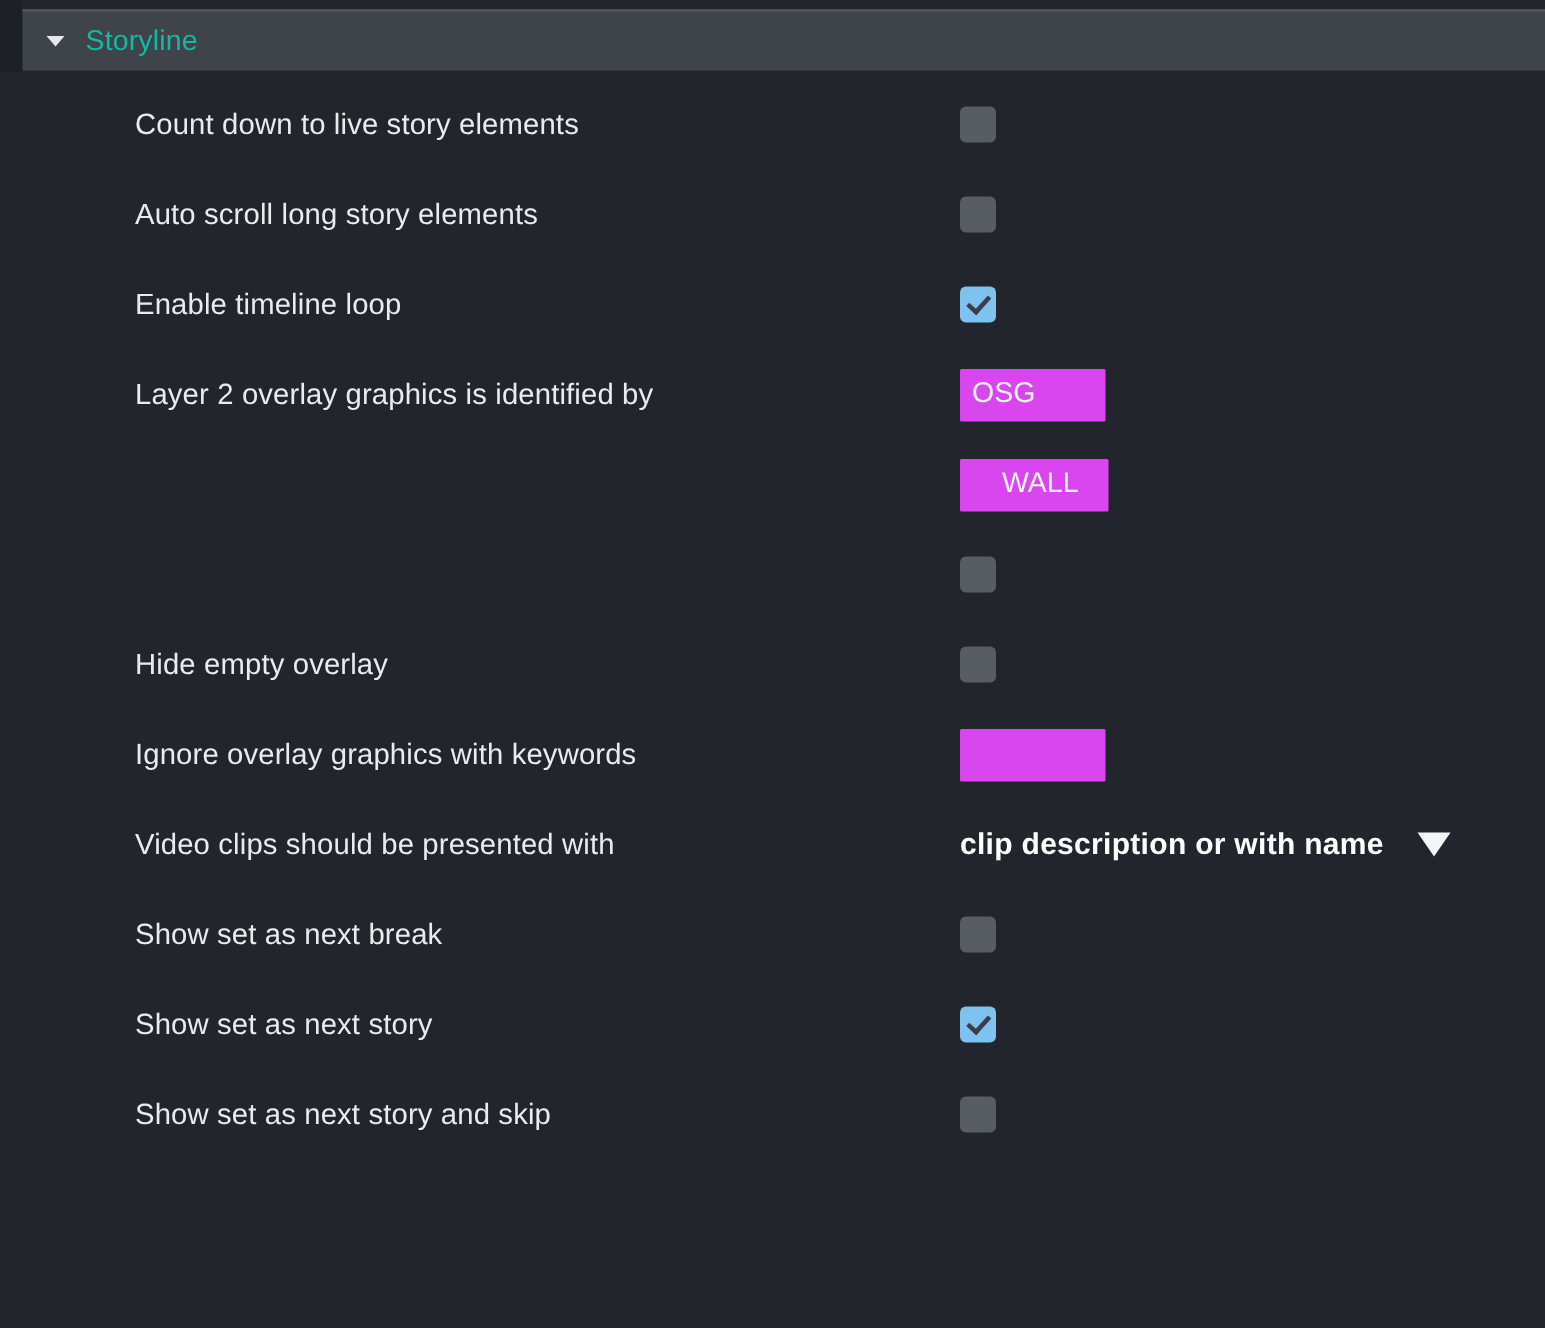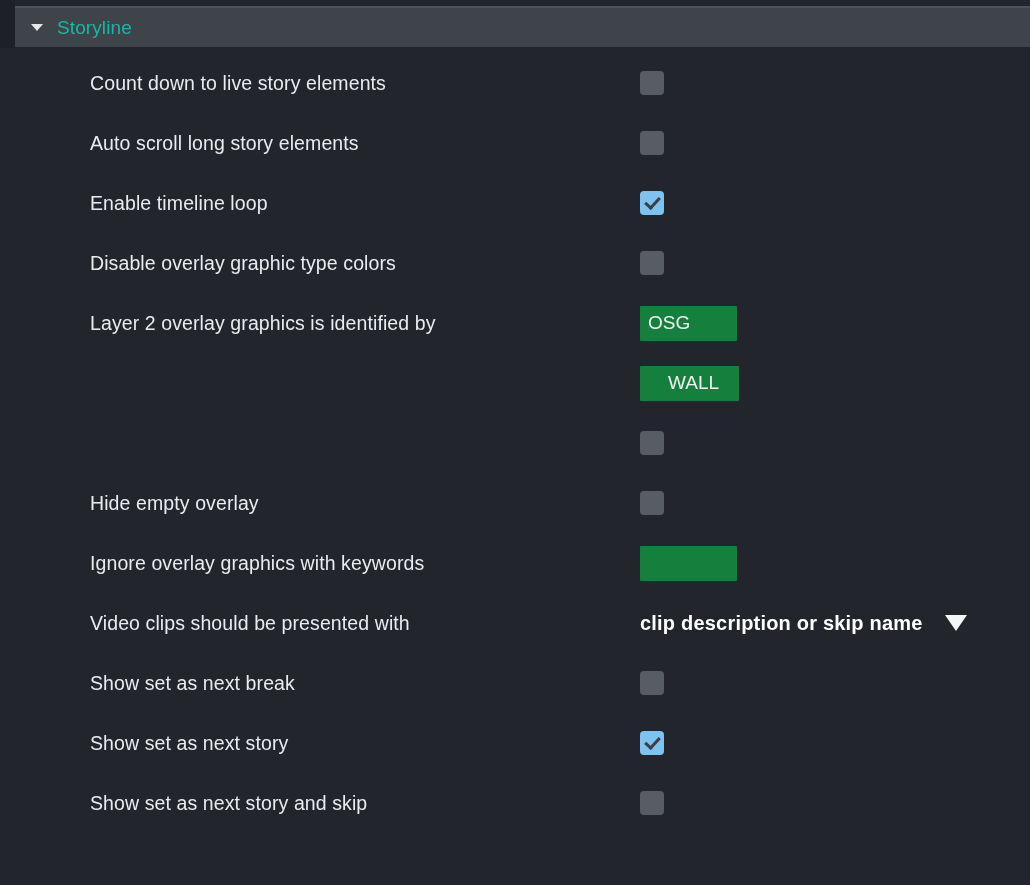--- a/index.html
+++ b/index.html
@@ -117,21 +117,21 @@
     width: 6px;
     height: 12px;
     border: solid #3a3f45;
     border-width: 0 3px 3px 0;
     transform: rotate(42deg);
   }
 
   
   .textfield {
     height: 35px;
-    background: #15803d;
+    background: #d946ef;
     border: none;
     outline: none;
     color: #f2f4f6;
     font-family: "Liberation Sans", sans-serif;
     font-size: 19px;
     padding: 0 8px;
     box-sizing: border-box;
     border-radius: 1px;
   }
   .textfield::placeholder { color: #9aa0a6; }
@@ -187,26 +187,20 @@
           <div class="checkbox"></div>
         </div>
       </div>
       <div class="row">
         <div class="row-label">Enable timeline loop</div>
         <div class="row-control">
           <div class="checkbox checked"></div>
         </div>
       </div>
       <div class="row">
-        <div class="row-label">Disable overlay graphic type colors</div>
-        <div class="row-control">
-          <div class="checkbox"></div>
-        </div>
-      </div>
-      <div class="row">
         <div class="row-label">Layer 2 overlay graphics is identified by</div>
         <div class="row-control">
           <input type="text" class="textfield tf-osg" value="OSG" placeholder="" style="">
         </div>
       </div>
       <div class="row">
         <div class="row-control">
           <input type="text" class="textfield tf-wall" value="WALL" placeholder="" style="">
         </div>
       </div>
@@ -224,21 +218,21 @@
       <div class="row">
         <div class="row-label">Ignore overlay graphics with keywords</div>
         <div class="row-control">
           <input type="text" class="textfield tf-empty" value="" placeholder="" style="">
         </div>
       </div>
       <div class="row">
         <div class="row-label">Video clips should be presented with</div>
         <div class="row-control">
           <div class="dropdown">
-            <span class="dropdown-value">clip description or skip name</span>
+            <span class="dropdown-value">clip description or with name</span>
             <span class="dropdown-arrow"></span>
           </div>
         </div>
       </div>
       <div class="row">
         <div class="row-label">Show set as next break</div>
         <div class="row-control">
           <div class="checkbox"></div>
         </div>
       </div>

